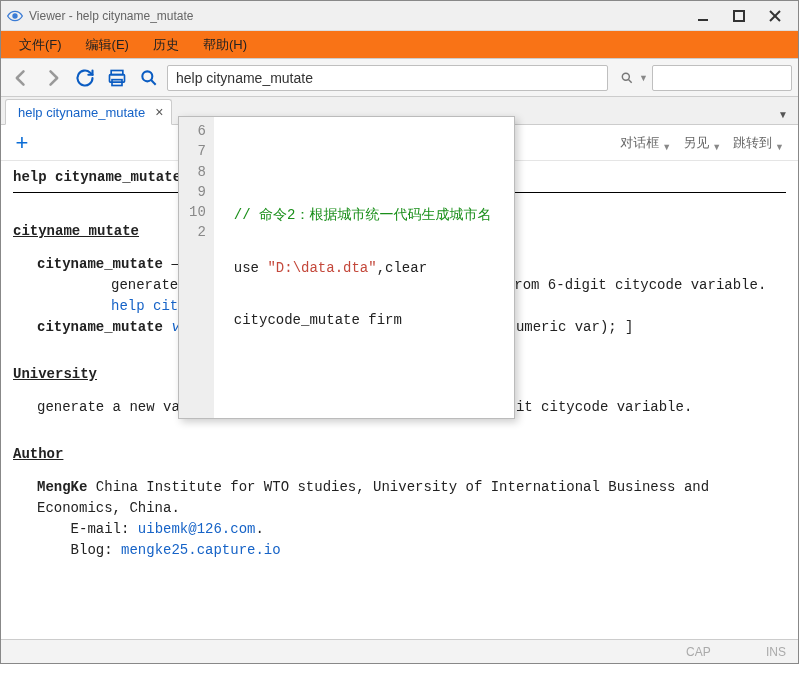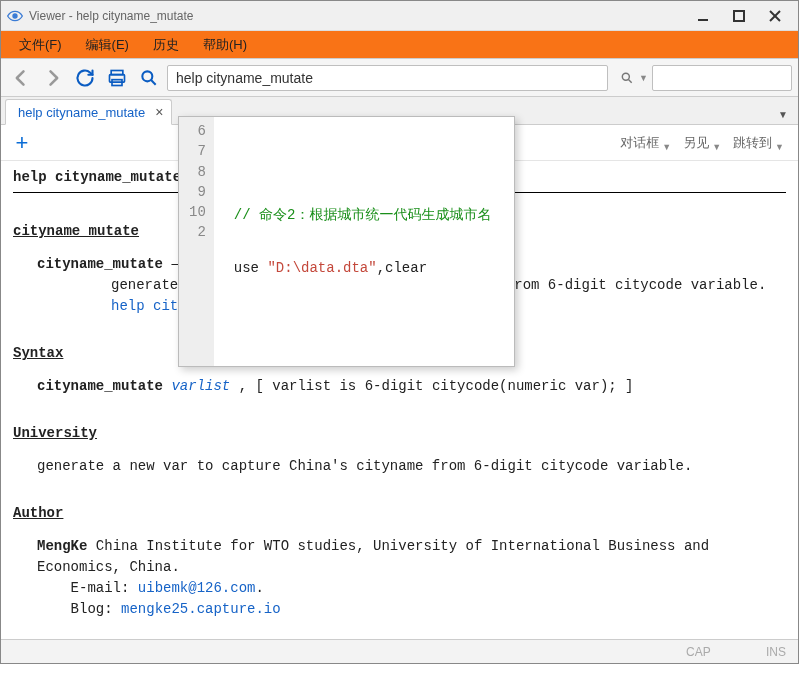--- a/index.html
+++ b/index.html
@@ -334,21 +334,20 @@
 
     <div class="section-head">cityname_mutate</div>
 
     <div class="indent1">
       <span class="bold">cityname_mutate</span><span> —</span>
     </div>
     <div class="indent2">
       <span>generate a new var to capture China's cityname from 6-digit citycode variable. </span><a class="link">help cityname_mutate</a><span>.</span>
     </div>
 
-    <div class="section-head">Syntax</div>
     <div class="indent1">
       <span class="bold">cityname_mutate</span>
       <a class="varlist">varlist</a><span> , [ varlist is 6-digit citycode(numeric var); ]</span>
     </div>
 
     <div class="section-head">University</div>
     <div class="indent1">generate a new var to capture China's cityname from 6-digit citycode variable.</div>
 
     <div class="section-head">Author</div>
     <div class="indent1">
@@ -370,17 +369,18 @@
       <div>7</div>
       <div>8</div>
       <div>9</div>
       <div>10</div>
       <div>2</div>
     </div>
     <div class="code">
       <div>&nbsp;</div>
       <div><span class="cm-comment">// 命令2：根据城市统一代码生成城市名</span></div>
       <div><span>use </span><span class="cm-string">"D:\data.dta"</span><span>,clear</span></div>
+      <div>citycode_mutate firm</div>
       <div>&nbsp;</div>
     </div>
   </div>
 
 </div>
 
 </body></html>

